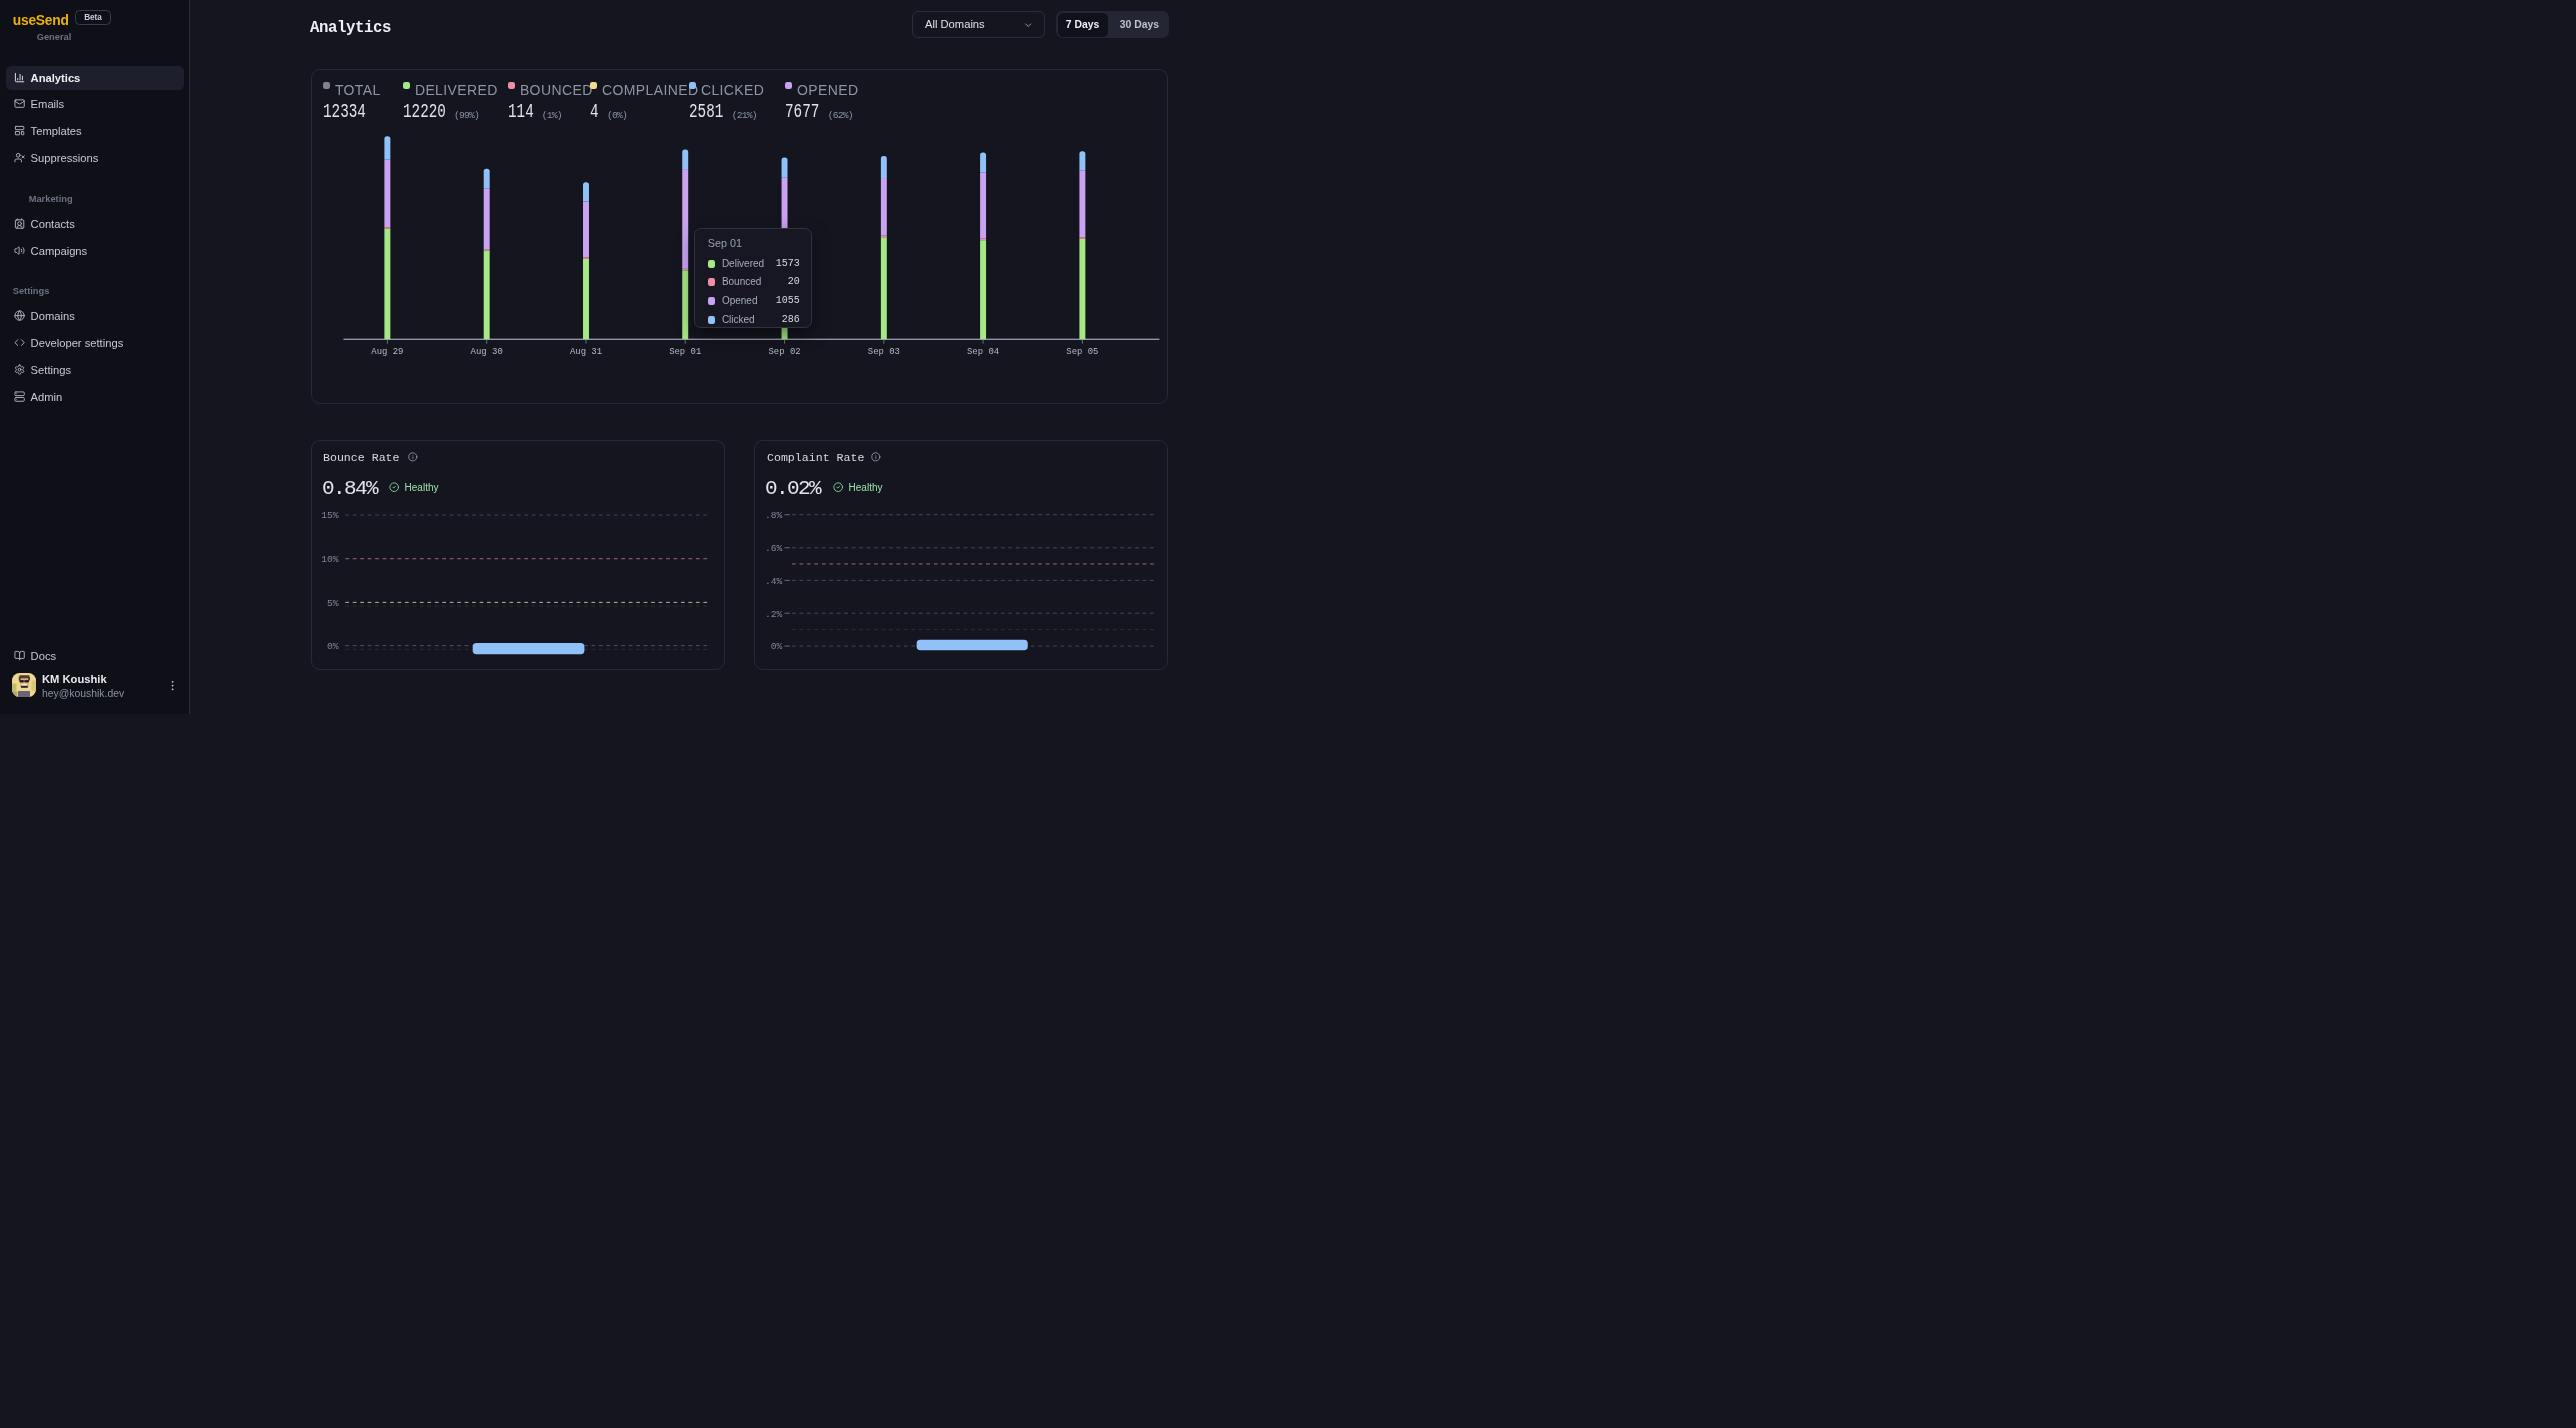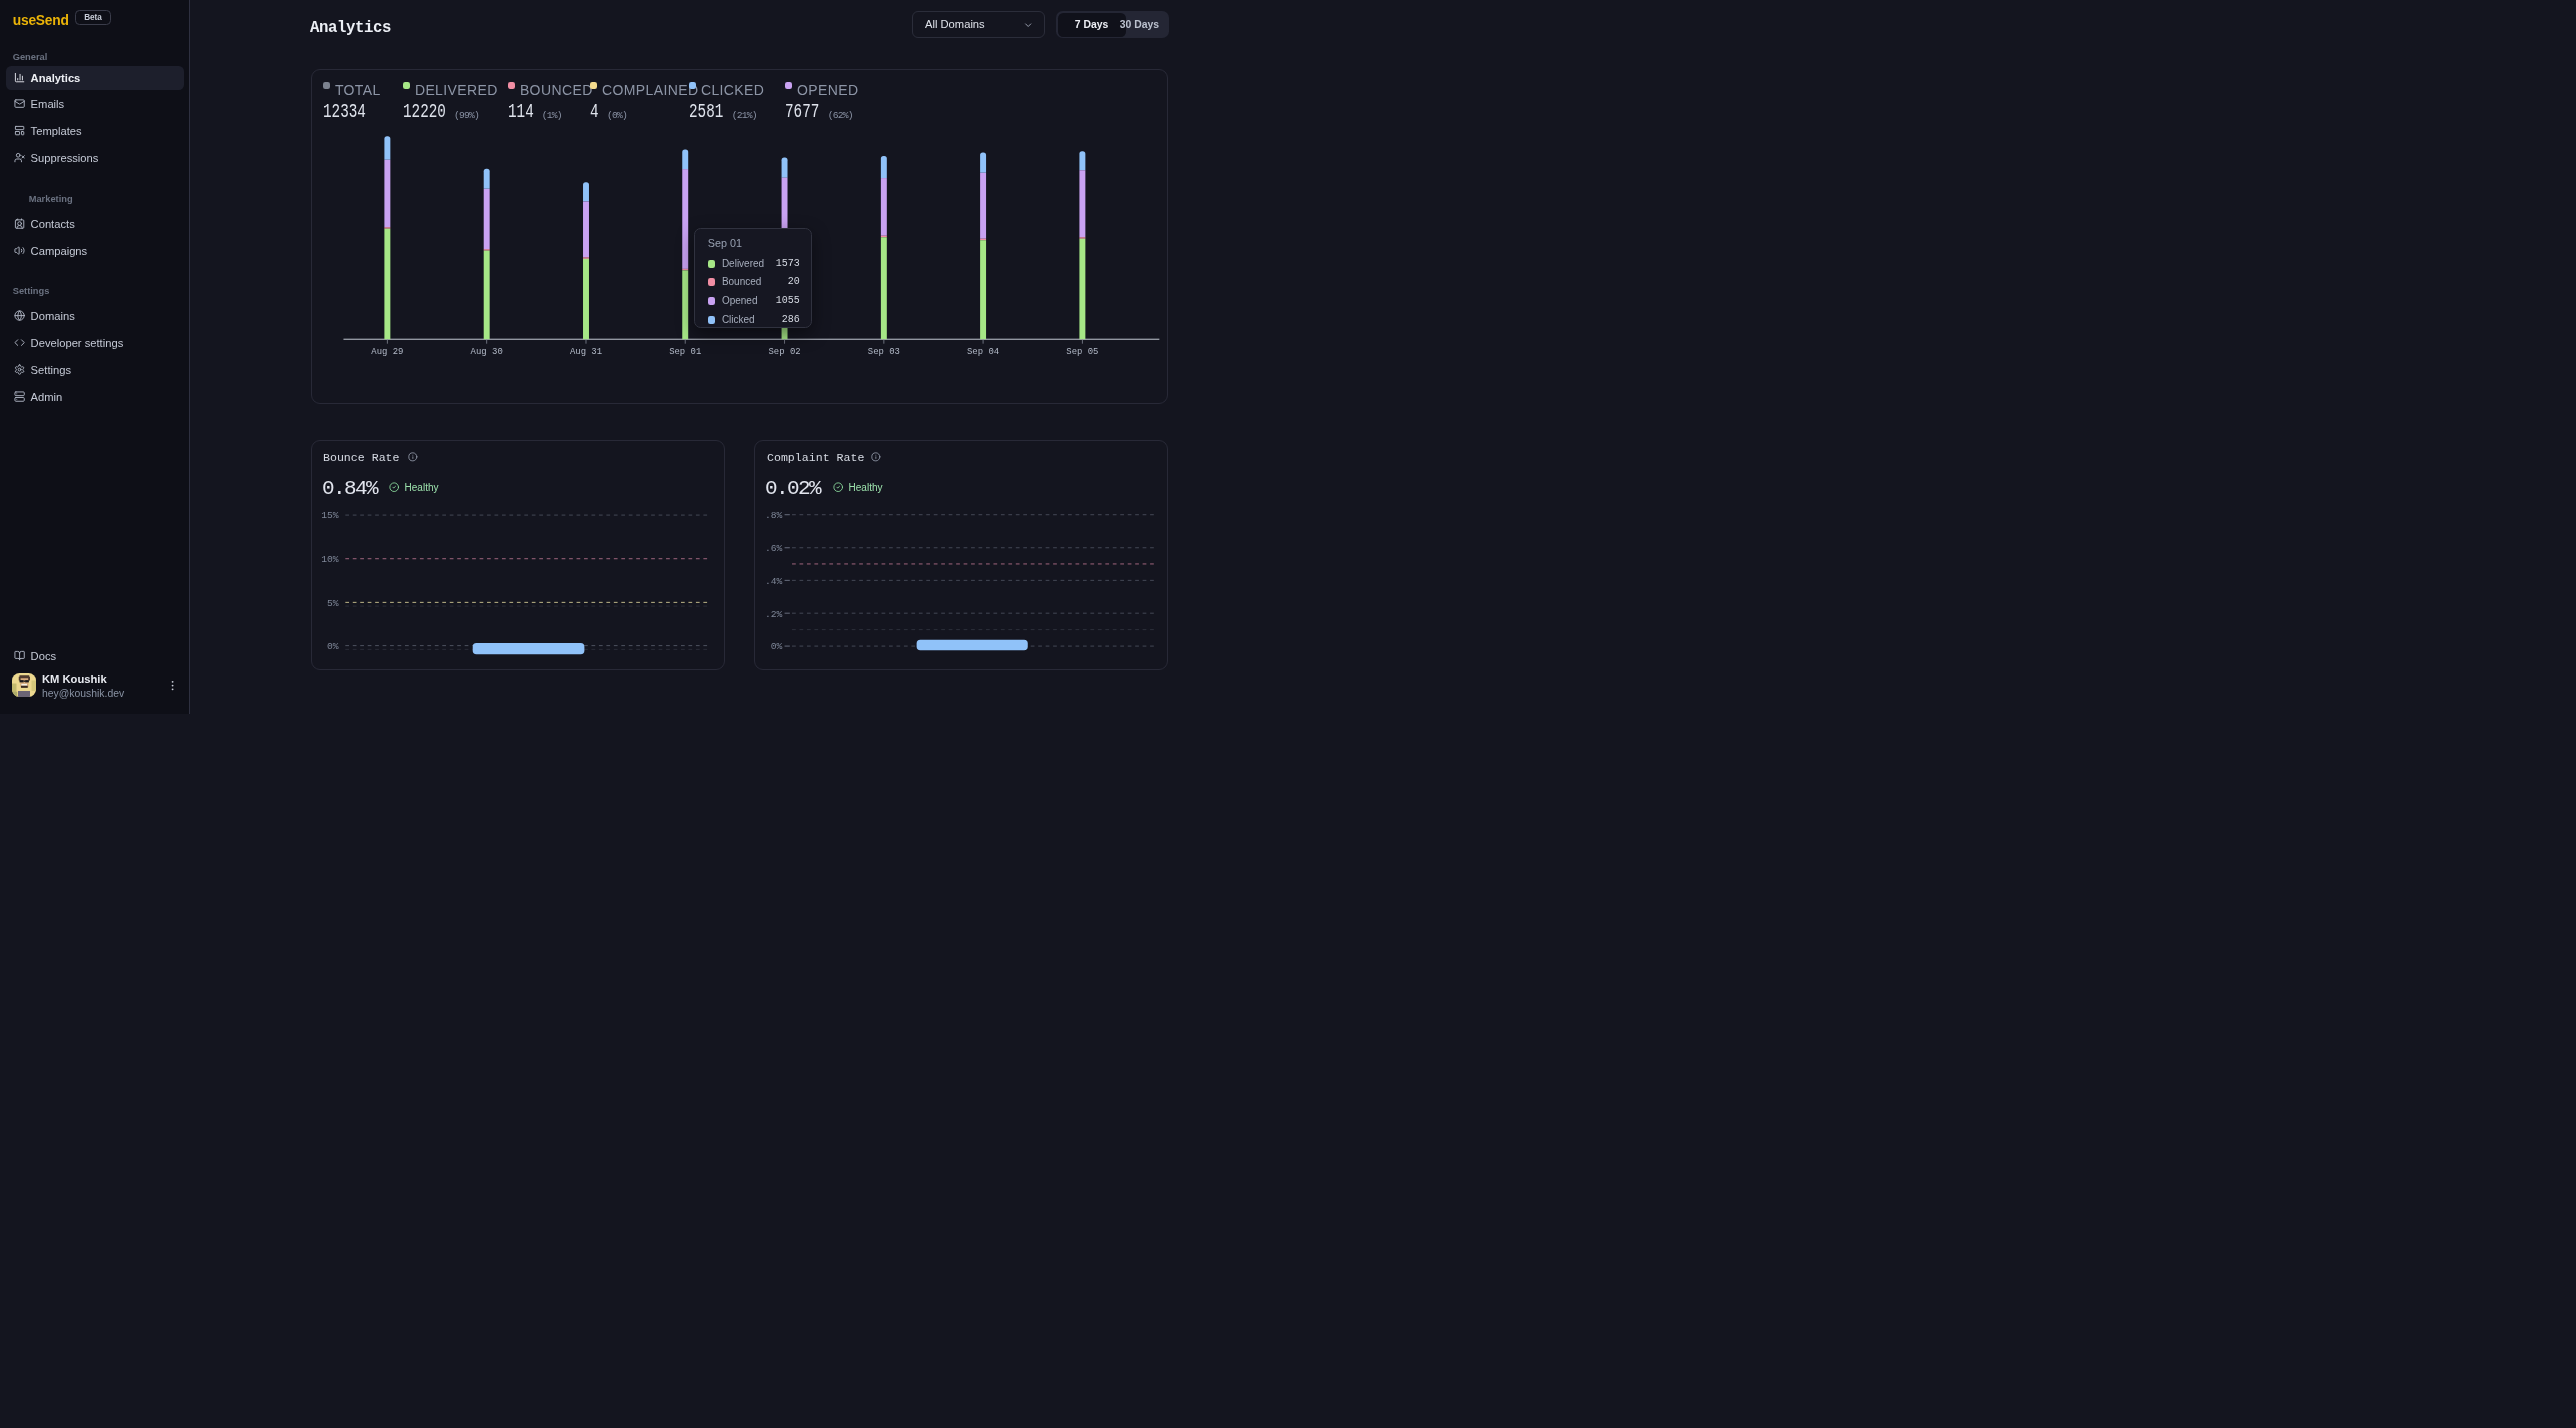--- a/index.html
+++ b/index.html
@@ -24,21 +24,21 @@
 
 
 .uname { position:absolute; left:42px; top:673px; font-size:11.2px; font-weight:bold; color:#e8eaf0; }
 .uemail { position:absolute; left:42px; top:688px; font-size:10.4px; color:#8892a3; }
 
 
 #title { position:absolute; left:310px; top:18.6px; font-size:15.7px; font-weight:bold; color:#eceff5; letter-spacing:-0.4px; }
 #dropdown { position:absolute; left:912px; top:11.2px; width:133px; height:27px; border:0.7px solid #2b2d3a; border-radius:6px; }
 #dropdown .lbl { position:absolute; left:12px; top:6px; font-size:11.2px; color:#dfe2ea; }
 #seg { position:absolute; left:1056px; top:11.2px; width:113px; height:27px; background:#242634; border-radius:6.7px; }
-#seg .on { position:absolute; left:1.5px; top:1.5px; width:68px; height:24px; background:#10111a; border-radius:5.2px; text-align:center; line-height:24px; font-size:10.4px; font-weight:bold; color:#eef0f6; }
+#seg .on { position:absolute; left:1.5px; top:1.5px; width:50px; height:24px; background:#10111a; border-radius:5.2px; text-align:center; line-height:24px; font-size:10.4px; font-weight:bold; color:#eef0f6; }
 #seg .off { position:absolute; right:0; top:1.5px; width:59px; height:24px; text-align:center; line-height:24px; font-size:10.4px; font-weight:bold; color:#bcc2cf; }
 
 
 .card { position:absolute; border:0.7px solid #282937; border-radius:9px; }
 #bigcard { left:311px; top:69px; width:857px; height:335px; }
 #bounce { left:311px; top:440px; width:414px; height:230px; }
 #complaint { left:754px; top:440px; width:414px; height:230px; }
 
 
 .stat { position:absolute; top:82px; }
@@ -61,21 +61,21 @@
 #tip .rl { font-size:10px; color:#a6adbc; line-height:9.7px; }
 #tip .rv { margin-left:auto; font-family:"Liberation Mono",monospace; font-size:10px; color:#d6dae3; line-height:9.7px; }
 </style>
 </head>
 <body>
 <div id="app">
 
   <div id="side">
     <div class="logo">useSend</div>
     <div class="beta">Beta</div>
-    <div class="sect" style="top:52px;">General</div>
+    <div class="sect" style="top:32px;margin-left:24px;">General</div>
     <div class="nav active" style="top:66px;">
       <svg viewBox="0 0 24 24" fill="none" stroke-width="2" stroke-linecap="round" stroke-linejoin="round">
           <path d="M3 3v16a2 2 0 0 0 2 2h16"></path>
           <path d="M18 17V9"></path>
           <path d="M13 17V5"></path>
           <path d="M8 17v-3"></path>
         </svg>
       <span>Analytics</span>
     </div>
     <div class="nav" style="top:92px;">

